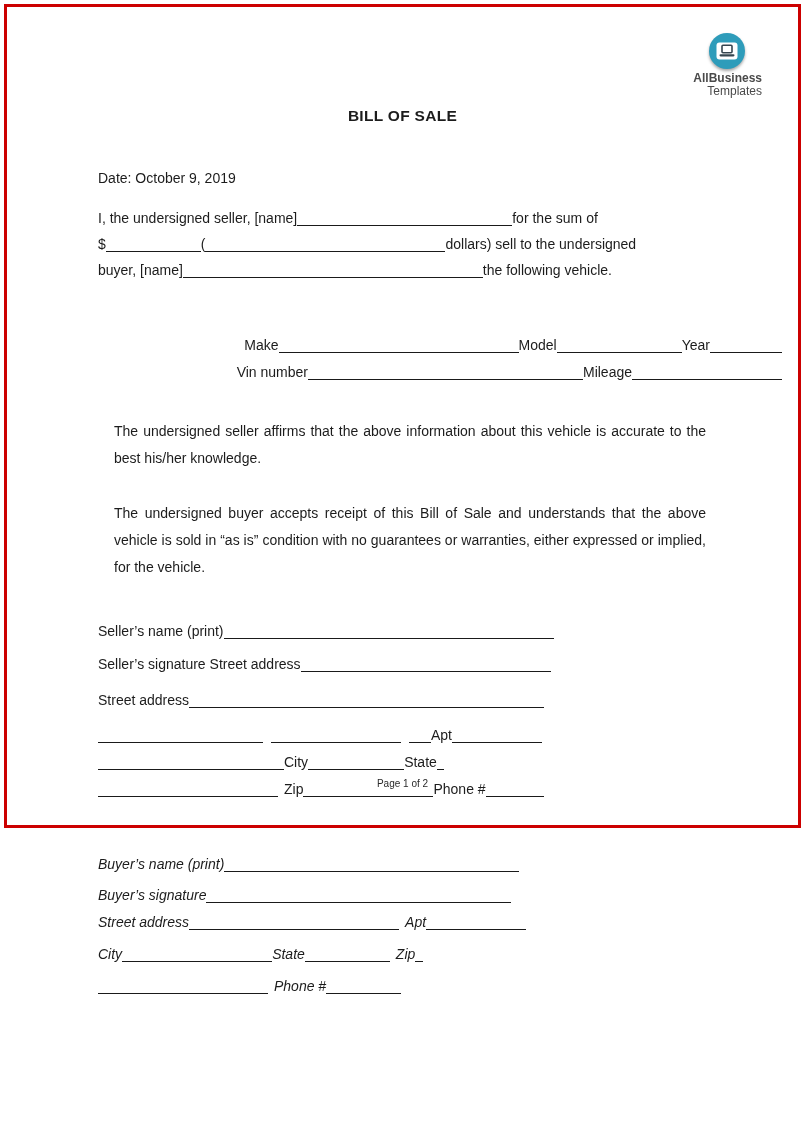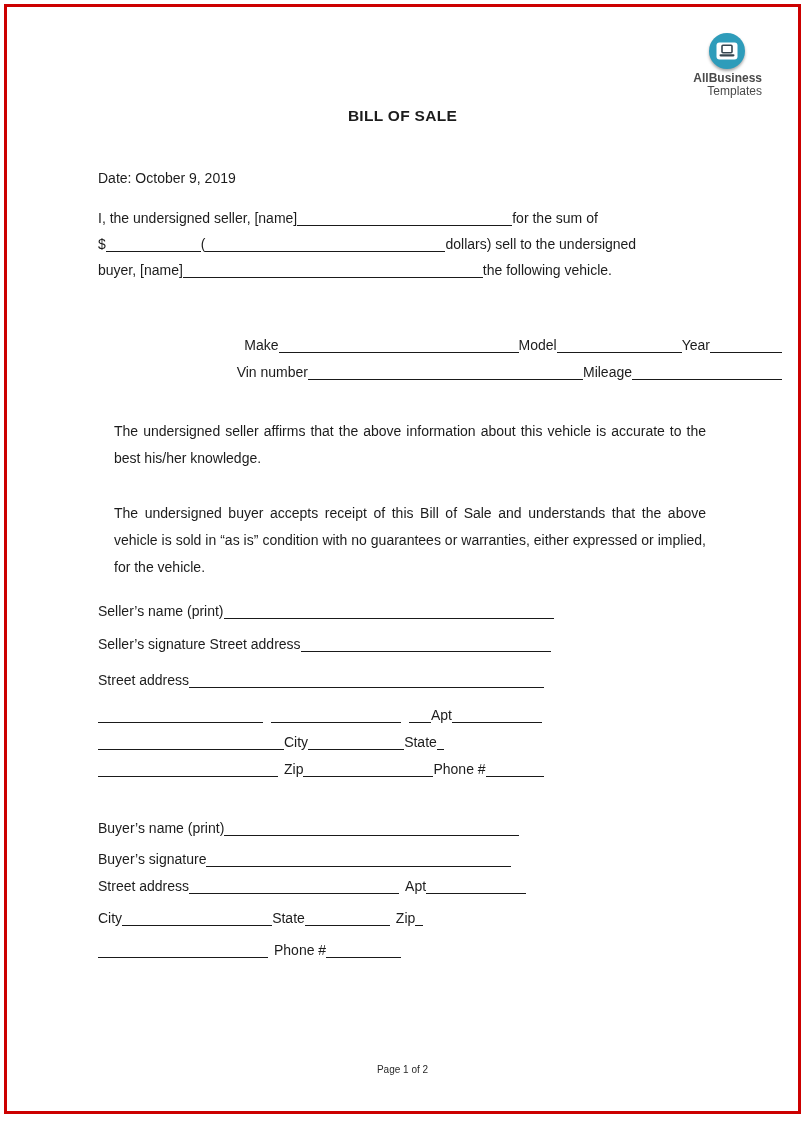--- a/index.html
+++ b/index.html
@@ -9,21 +9,21 @@
     height: 1134px;
     background: #ffffff;
     overflow: hidden;
     font-family: "Liberation Sans", "DejaVu Sans", sans-serif;
     color: #1c1c1c;
   }
   .page {
     position: relative;
     box-sizing: border-box;
     width: 797px;
-    height: 1110px;
+    height: 824px;
     margin: 4px;
     border: 3px solid var(--border-red, #cc0000);
     background: #ffffff;
   }
   
   .logo { position: absolute; top: 26px; right: 36px; width: 70px; }
   .logo-circle {
     width: 36px; height: 36px; border-radius: 50%;
     background: var(--brand-teal, #2e9cba);
     margin: 0 auto 3px auto;
@@ -37,22 +37,22 @@
   
   .content { padding-left: 91px; padding-right: 16px; }
   .date { margin: 44px 0 0 0; font-size: 14px; line-height: 18px; }
   .fline { white-space: nowrap; font-size: 14px; line-height: 26px; }
   .intro { margin-top: 18px; }
   .vehicle { margin-top: 49px; text-align: right; }
   .vehicle .fline { line-height: 27px; }
   .para { width: 592px; margin: 16px; font-size: 14px; line-height: 27px; text-align: justify; }
   .para1 { margin-top: 32px; }
   .para2 { margin-top: 28px; }
-  .seller-block { margin-top: 17px; }
-  .buyer-block { margin-top: 32px; }
+  .seller-block { margin-top: 37px; }
+  .buyer-block { margin-top: 48px; font-style: italic; }
   .row { white-space: nowrap; font-size: 14px; line-height: 27px; }
   
   .ln {
     display: inline-block;
     height: 14px;
     border-bottom: 1px solid #1a1a1a;
     vertical-align: -3px;
   }
   .gap { margin-left: 8px; }
   .ml6 { margin-left: 6px; }

